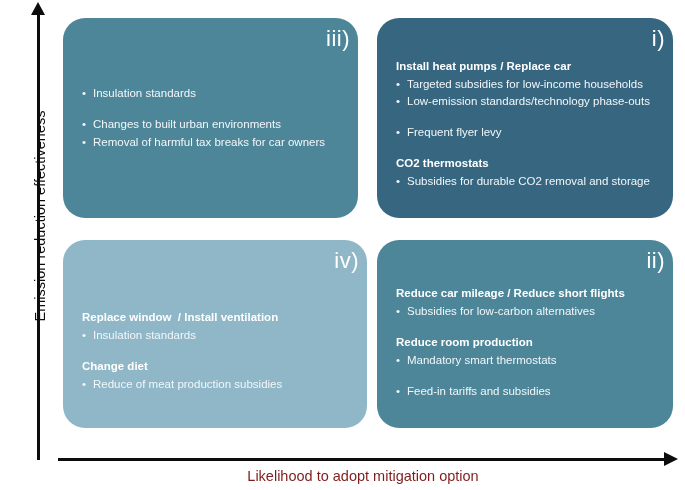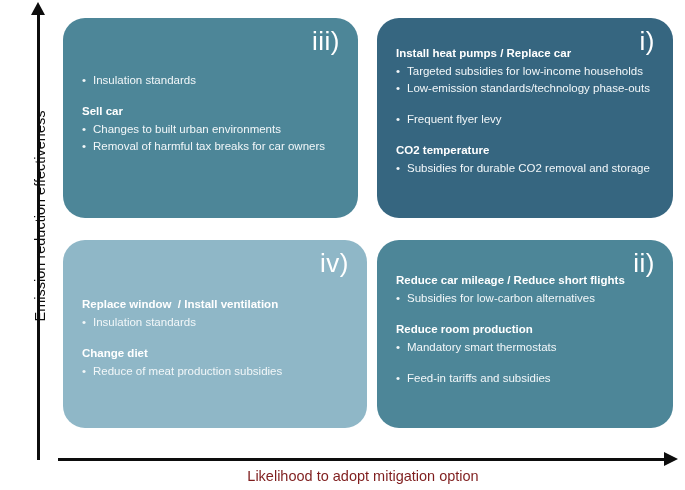--- a/index.html
+++ b/index.html
@@ -85,40 +85,40 @@
     box-sizing: border-box;
     padding: 0;
   }
   .quad-iii { left: 63px;  top: 18px;  width: 295px; height: 200px; background: #4d8698; }
   .quad-i   { left: 377px; top: 18px;  width: 296px; height: 200px; background: #366680; }
   .quad-iv  { left: 63px;  top: 240px; width: 304px; height: 188px; background: #8fb7c7; }
   .quad-ii  { left: 377px; top: 240px; width: 296px; height: 188px; background: #4d8698; }
 
   .quad-numeral {
     position: absolute;
-    right: 18px;
+    right: 8px;
     top: 9px;
-    font-size: 26px;
+    font-size: 22px;
     font-weight: 400;
     color: #ffffff;
     letter-spacing: 0.5px;
     line-height: 1.1;
   }
 
   .quad-body {
     position: absolute;
     left: 19px;
     right: 14px;
   }
   .quad-iii .quad-body { top: 54px; }
   .quad-i   .quad-body { top: 27px; }
   .quad-iv  .quad-body { top: 56px; }
   .quad-ii  .quad-body { top: 32px; }
 
-  .group { margin-bottom: 14px; }
+  .group { margin-bottom: 14px; margin-top: 13px; }
   .group:last-child { margin-bottom: 0; }
 
   .group-heading {
     font-size: 11.5px;
     font-weight: bold;
     color: #ffffff;
     line-height: 1.45;
     margin-bottom: 1px;
     white-space: pre;
   }
@@ -151,40 +151,39 @@
   <div id="x-axis-head"></div>
   <div id="x-axis-label" class="x-label">Likelihood to adopt mitigation option</div>
 
   <div class="quad quad-iii">
     <div class="quad-numeral">iii)</div>
     <div class="quad-body">
         <div class="group">
           <div class="bullet-row"><span class="bullet-dot">•</span><span class="bullet-text">Insulation standards</span></div>
         </div>
         <div class="group">
-          <div class="group-heading">Sell car</div>
           <div class="bullet-row"><span class="bullet-dot">•</span><span class="bullet-text">Changes to built urban environments</span></div>
           <div class="bullet-row"><span class="bullet-dot">•</span><span class="bullet-text">Removal of harmful tax breaks for car owners</span></div>
         </div>
       </div>
   </div>
 
   <div class="quad quad-i">
     <div class="quad-numeral">i)</div>
     <div class="quad-body">
         <div class="group">
           <div class="group-heading">Install heat pumps / Replace car</div>
           <div class="bullet-row"><span class="bullet-dot">•</span><span class="bullet-text">Targeted subsidies for low-income households</span></div>
           <div class="bullet-row"><span class="bullet-dot">•</span><span class="bullet-text">Low-emission standards/technology phase-outs</span></div>
         </div>
         <div class="group">
           <div class="bullet-row"><span class="bullet-dot">•</span><span class="bullet-text">Frequent flyer levy</span></div>
         </div>
         <div class="group">
-          <div class="group-heading">CO2 temperature</div>
+          <div class="group-heading">CO2 thermostats</div>
           <div class="bullet-row"><span class="bullet-dot">•</span><span class="bullet-text">Subsidies for durable CO2 removal and storage</span></div>
         </div>
       </div>
   </div>
 
   <div class="quad quad-iv">
     <div class="quad-numeral">iv)</div>
     <div class="quad-body">
         <div class="group">
           <div class="group-heading">Replace window  / Install ventilation</div>

